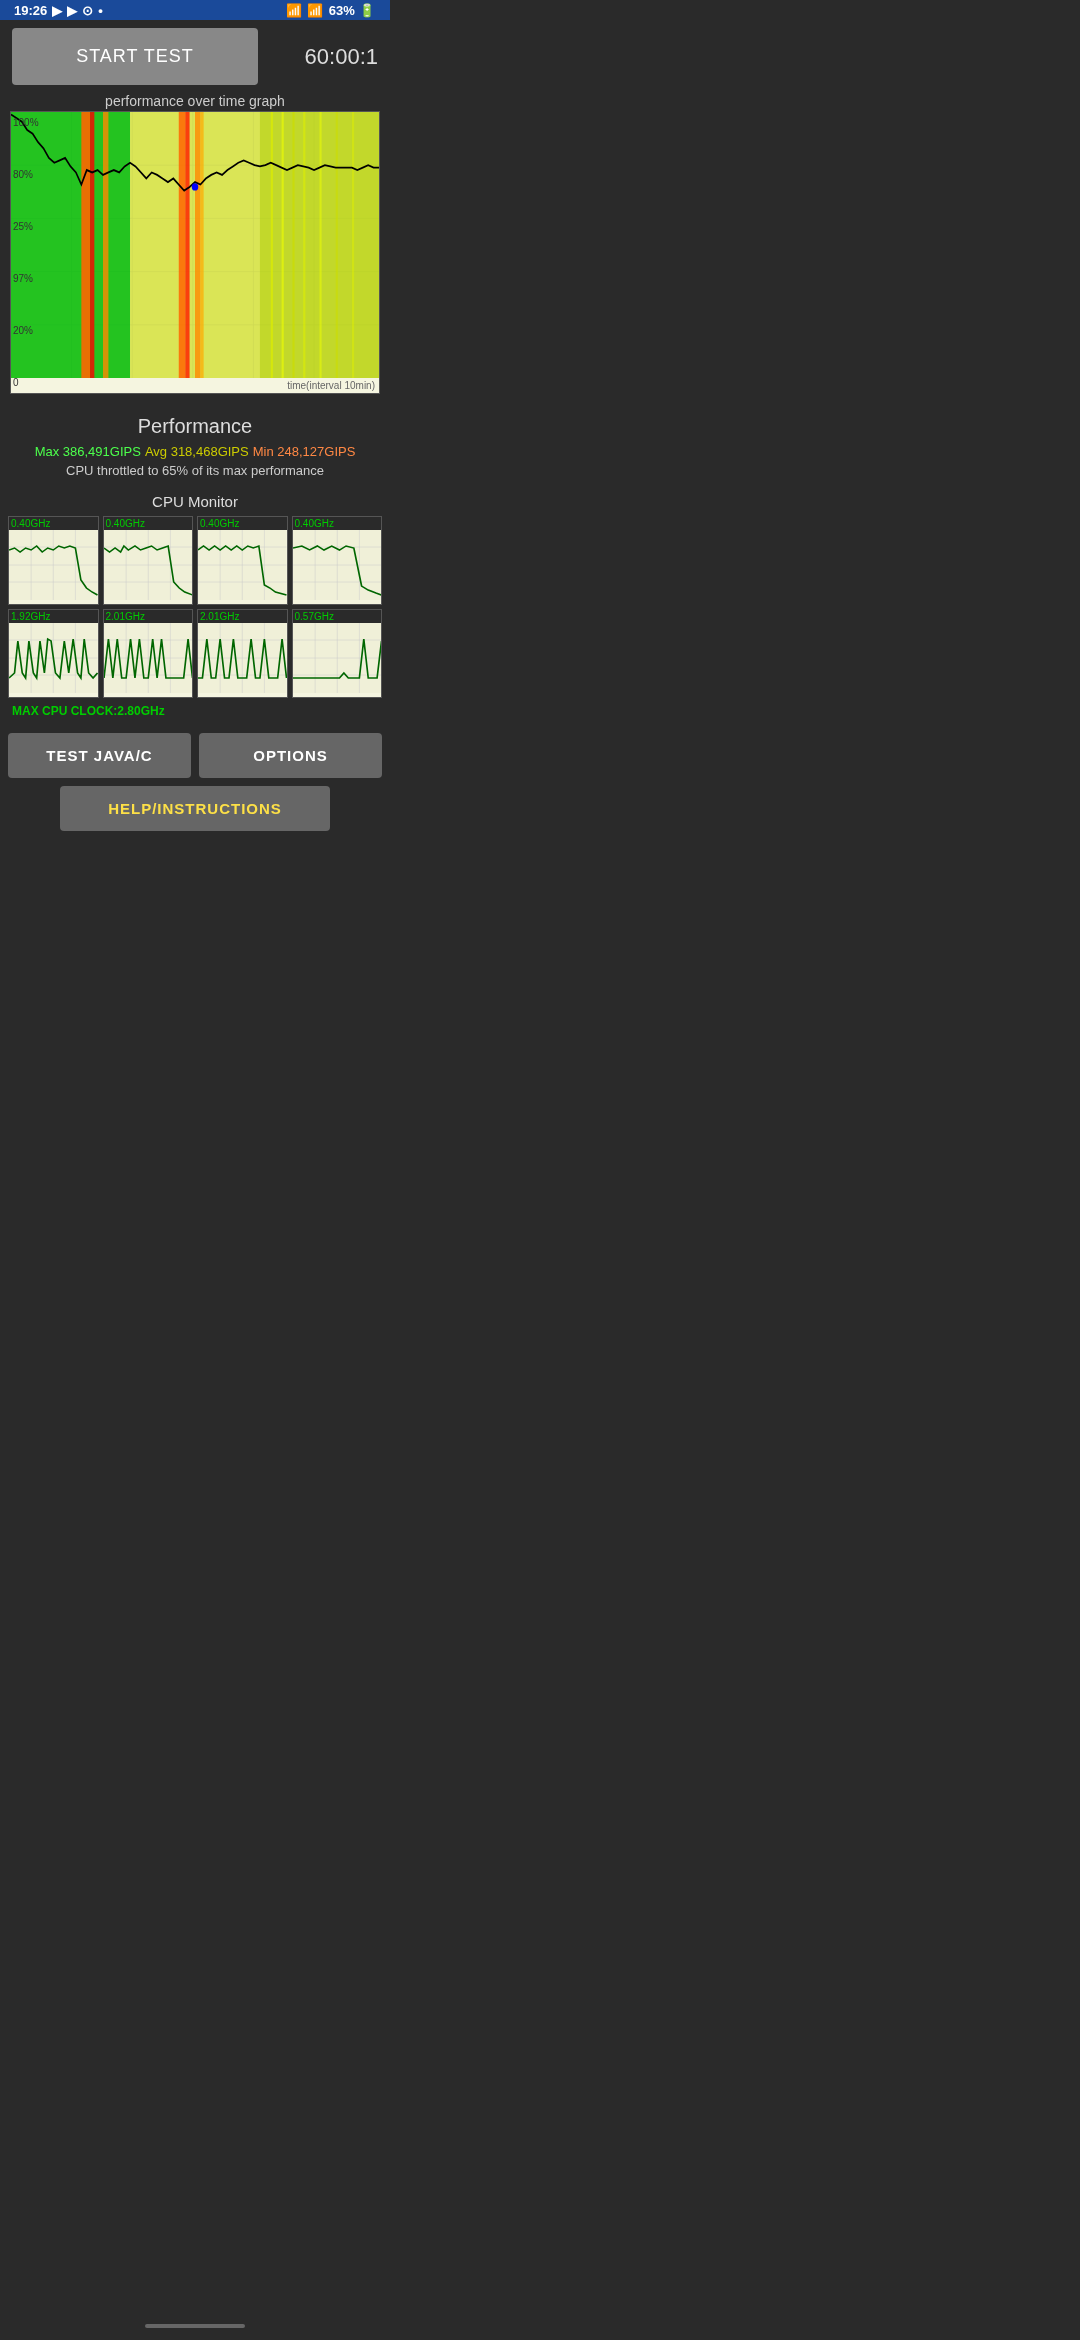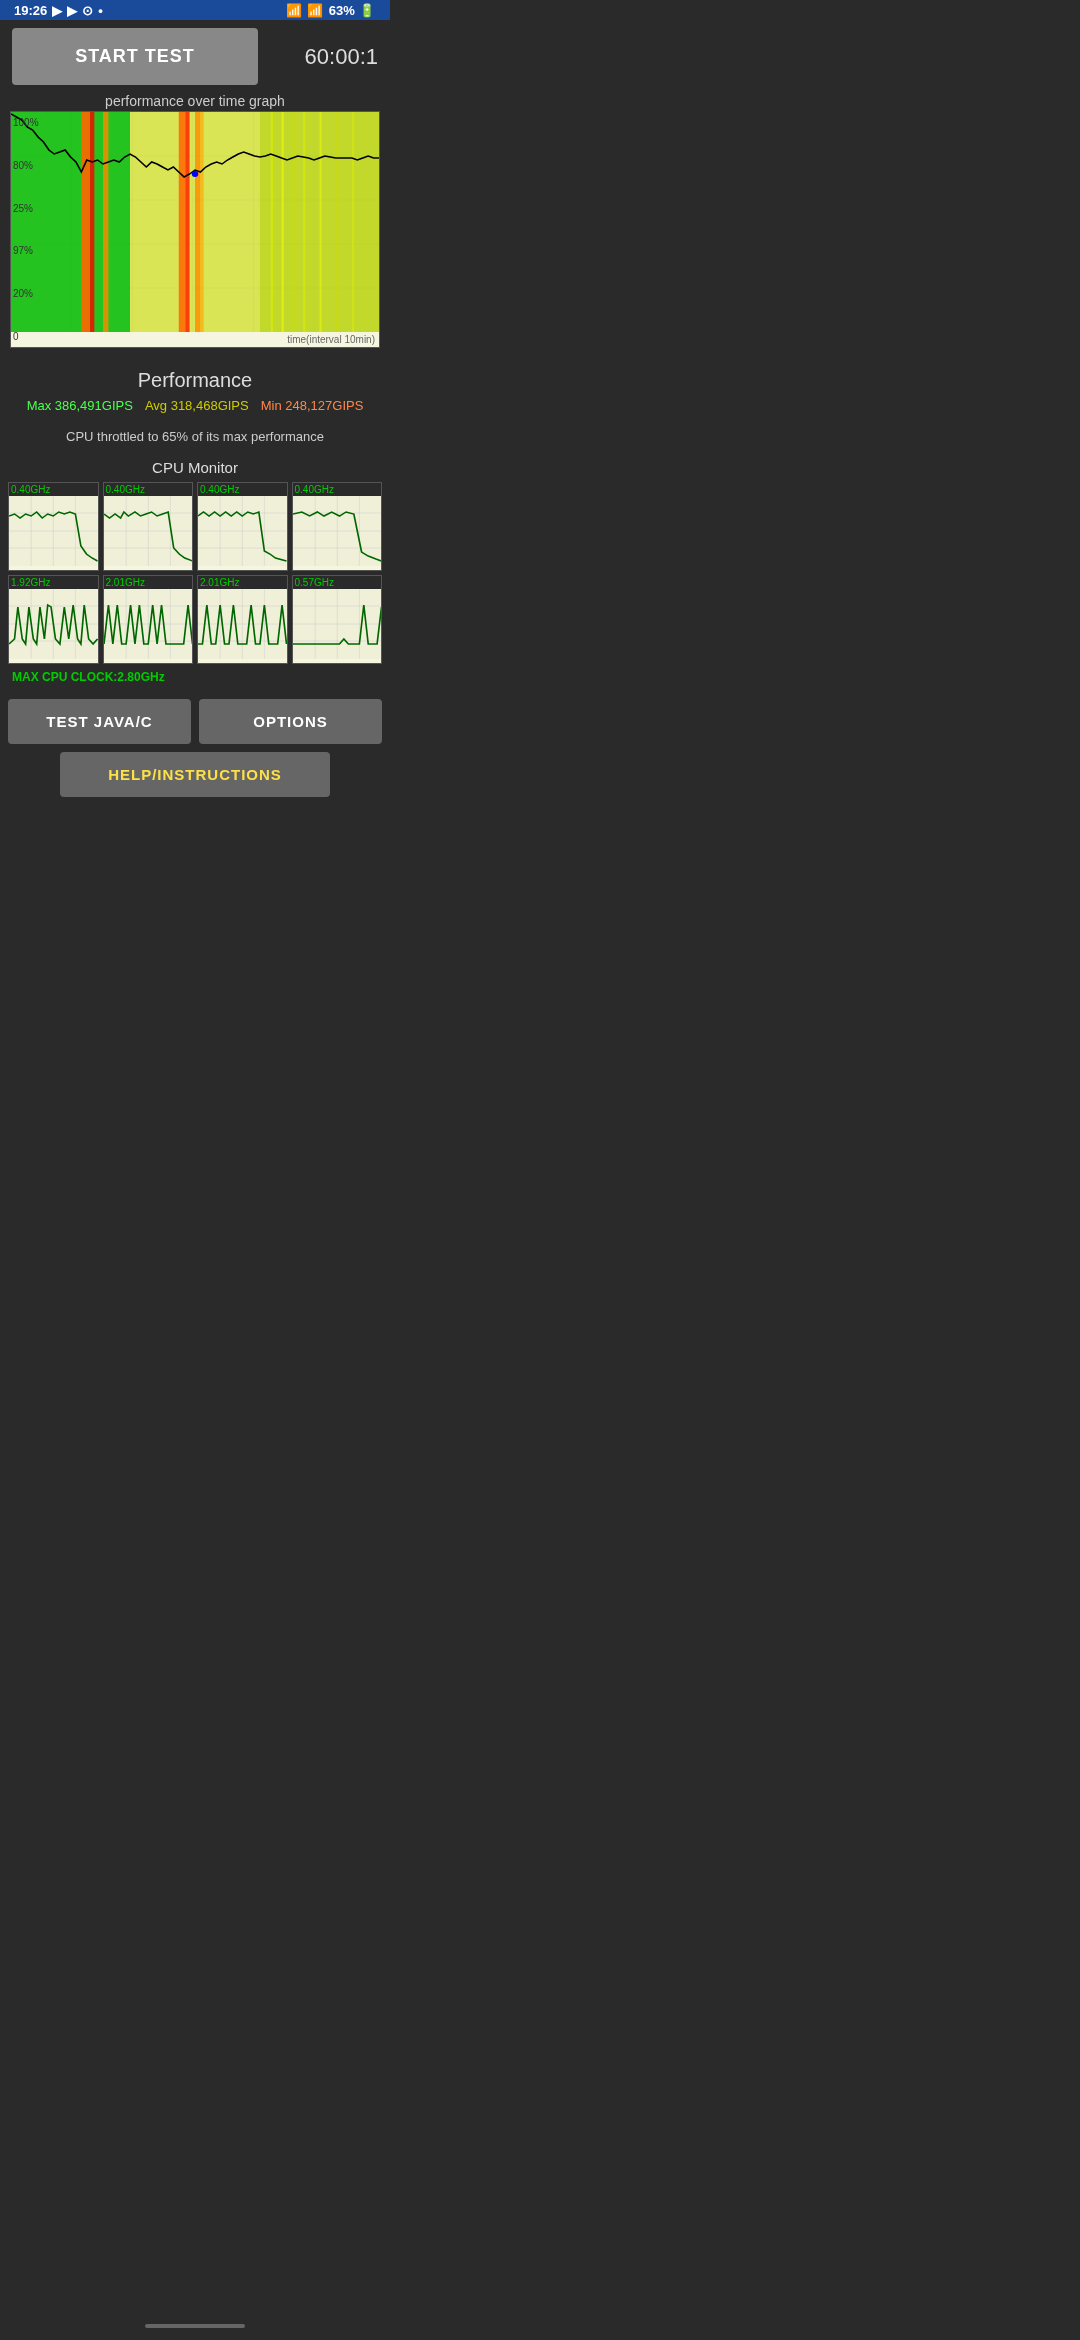--- a/index.html
+++ b/index.html
@@ -29,21 +29,21 @@
       display: flex;
       align-items: center;
       padding: 8px 12px;
       gap: 10px;
     }
     .start-btn {
       background: #888;
       border: none;
       color: white;
       font-size: 18px;
-      font-weight: bold;
+      font-weight: normal;
       padding: 18px 30px;
       flex: 1;
       cursor: pointer;
       border-radius: 4px;
       letter-spacing: 1px;
     }
     .timer-display {
       color: #ddd;
       font-size: 22px;
       font-weight: normal;
@@ -92,23 +92,23 @@
       padding: 21px 0 5px;
     }
     .perf-title {
       color: #ddd;
       font-size: 20px;
       margin-bottom: 6px;
     }
     .perf-stats {
       display: flex;
       justify-content: center;
-      gap: 12px;
+      gap: 4px;
       font-size: 13px;
-      margin-bottom: 16px;
+      margin-bottom: 4px;
     }
     .stat-max { color: #4cff4c; }
     .stat-avg { color: #cccc00; }
     .stat-min { color: #ff8844; }
     .throttle-text {
       color: #ccc;
       font-size: 13px;
     }
     .cpu-monitor-section {
       padding: 10px 8px 5px;
@@ -215,21 +215,21 @@
 </div>
 
 <div class="top-controls">
   <button class="start-btn">START TEST</button>
   <div class="timer-display">60:00:1</div>
 </div>
 
 <div style="padding: 0 0;">
   <div class="graph-title">performance over time graph</div>
   <div class="graph-container">
-    <div style="display:flex; height: 220px; align-items: center;">
+    <div style="display:flex; height: 266px; align-items: center;">
       <div class="graph-y-labels">
         <span>100%</span>
         <span>80%</span>
         <span>25%</span>
         <span>97%</span>
         <span>20%</span>
         <span>0</span>
       </div>
       <svg class="graph-canvas" viewBox="0 0 340 220" preserveAspectRatio="none">
 

